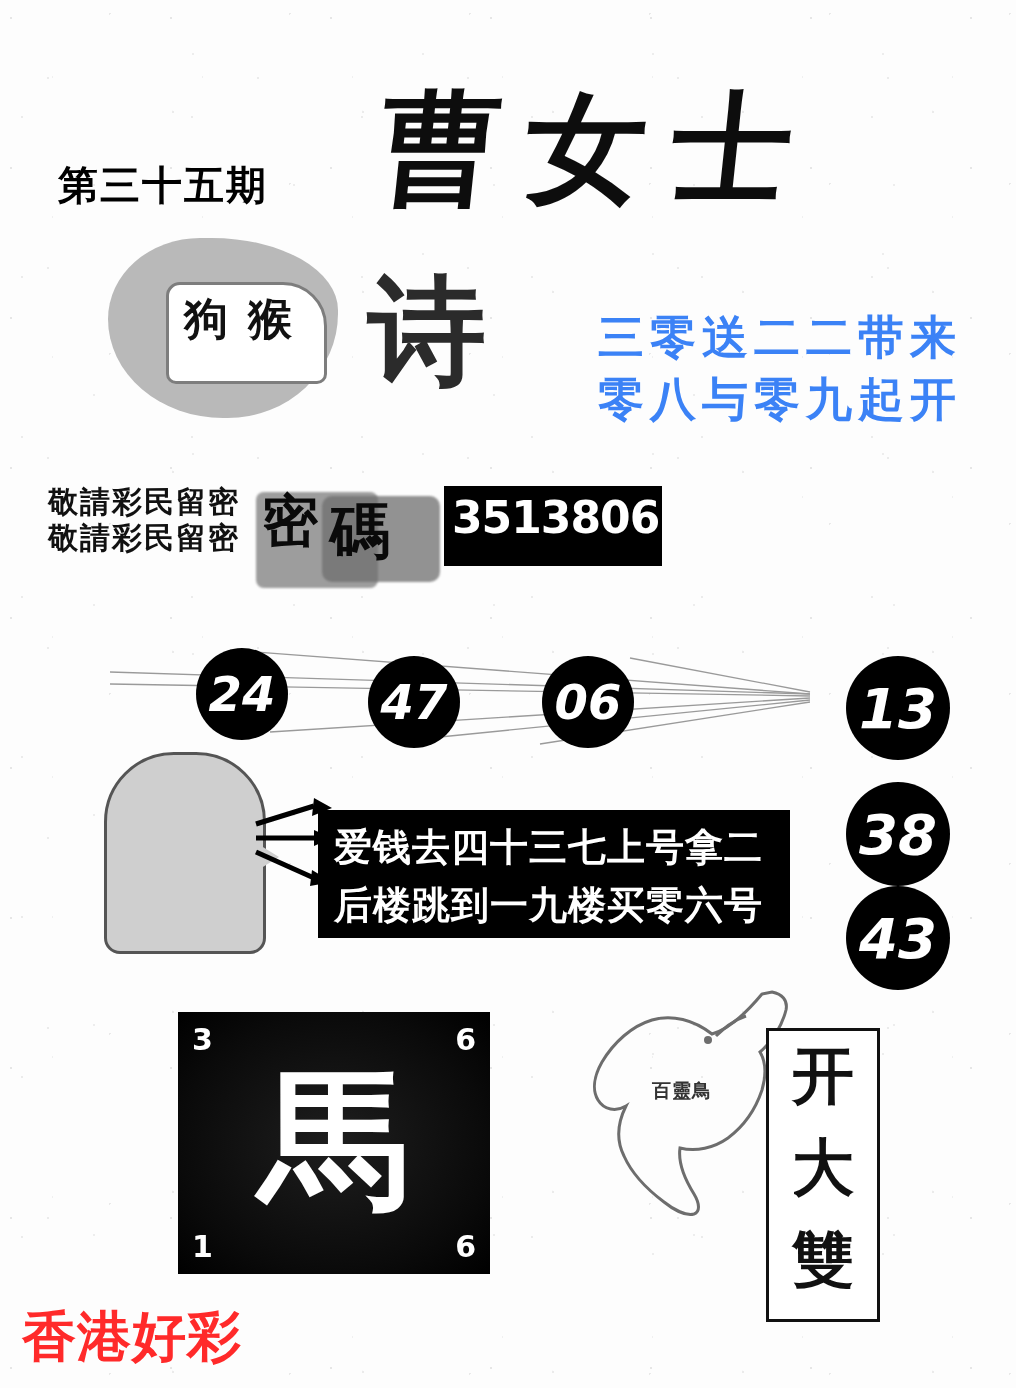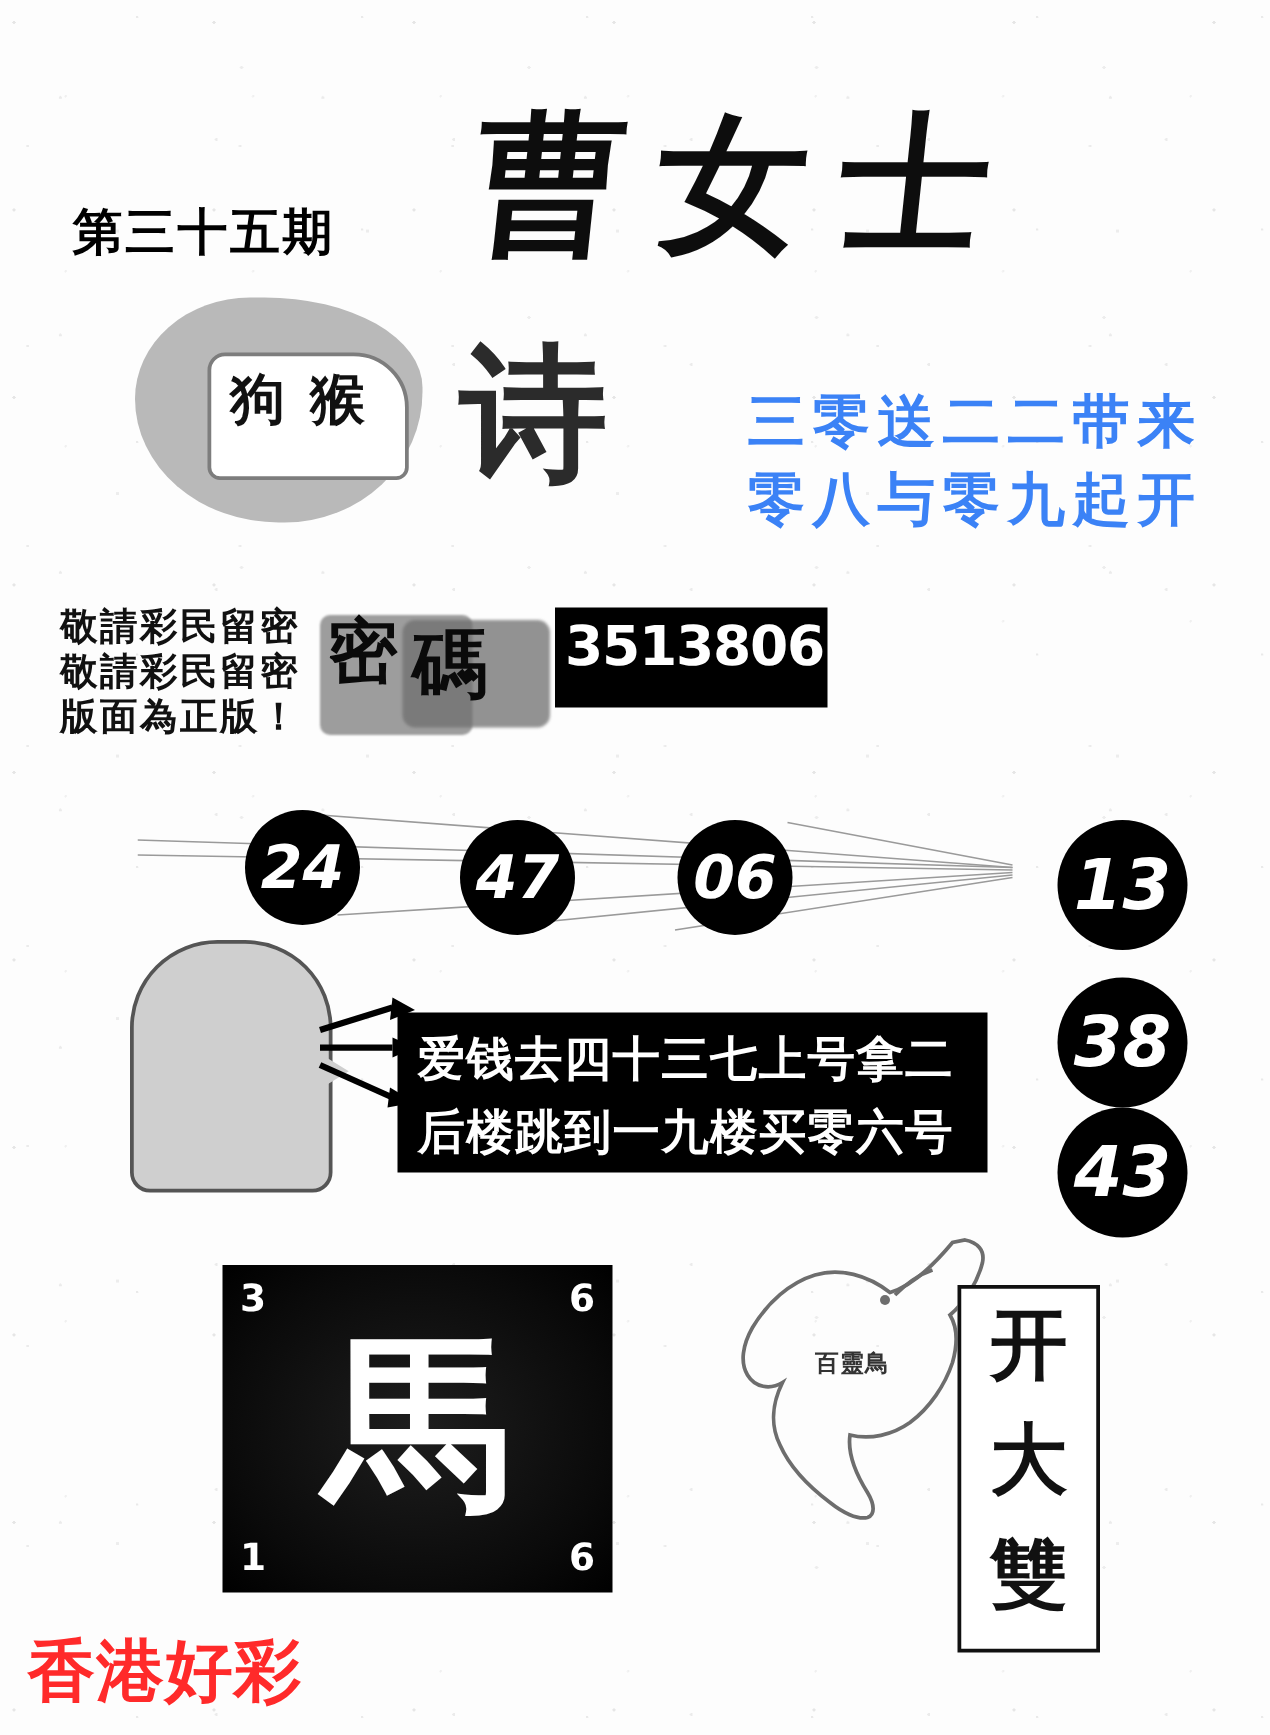--- a/index.html
+++ b/index.html
@@ -396,21 +396,20 @@
   <div class="poem-char">诗</div>
 
   <div class="verse">
     <div>三零送二二带来</div>
     <div>零八与零九起开</div>
   </div>
 
   <div class="notice">
     <div>敬請彩民留密</div>
     <div>敬請彩民留密</div>
-    <div>版面為正版！</div>
   </div>
 
   <div class="code-smudge"></div>
   <div class="code-smudge-2"></div>
   <div class="secret-char">密</div>
   <div class="ma-char">碼</div>
 
   <div class="code-box">
     <div class="code-text">3513806</div>
   </div>

